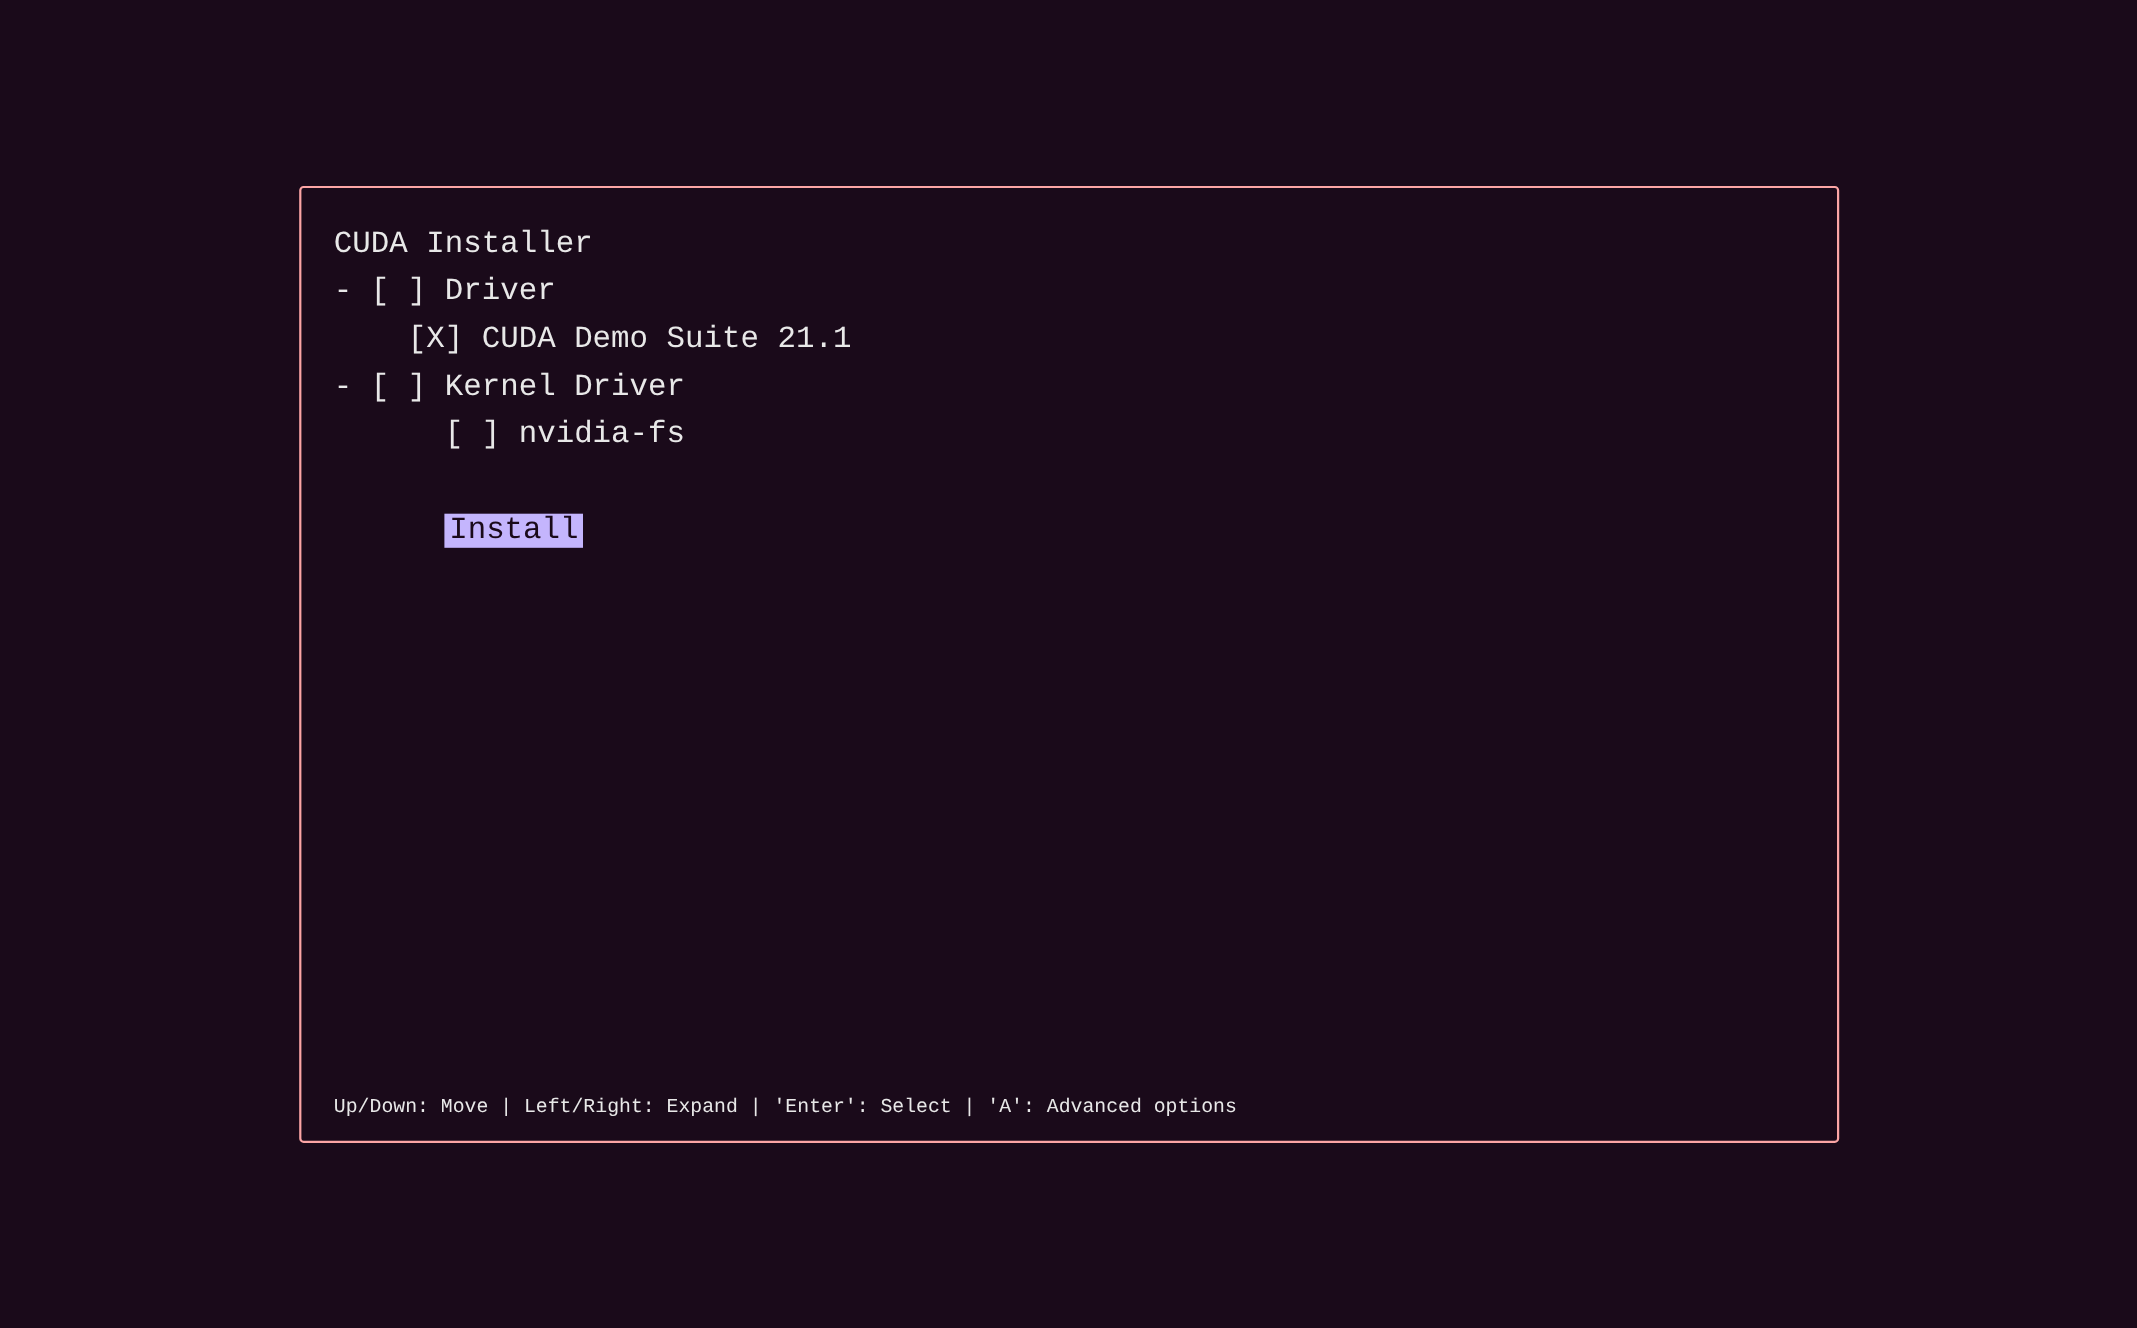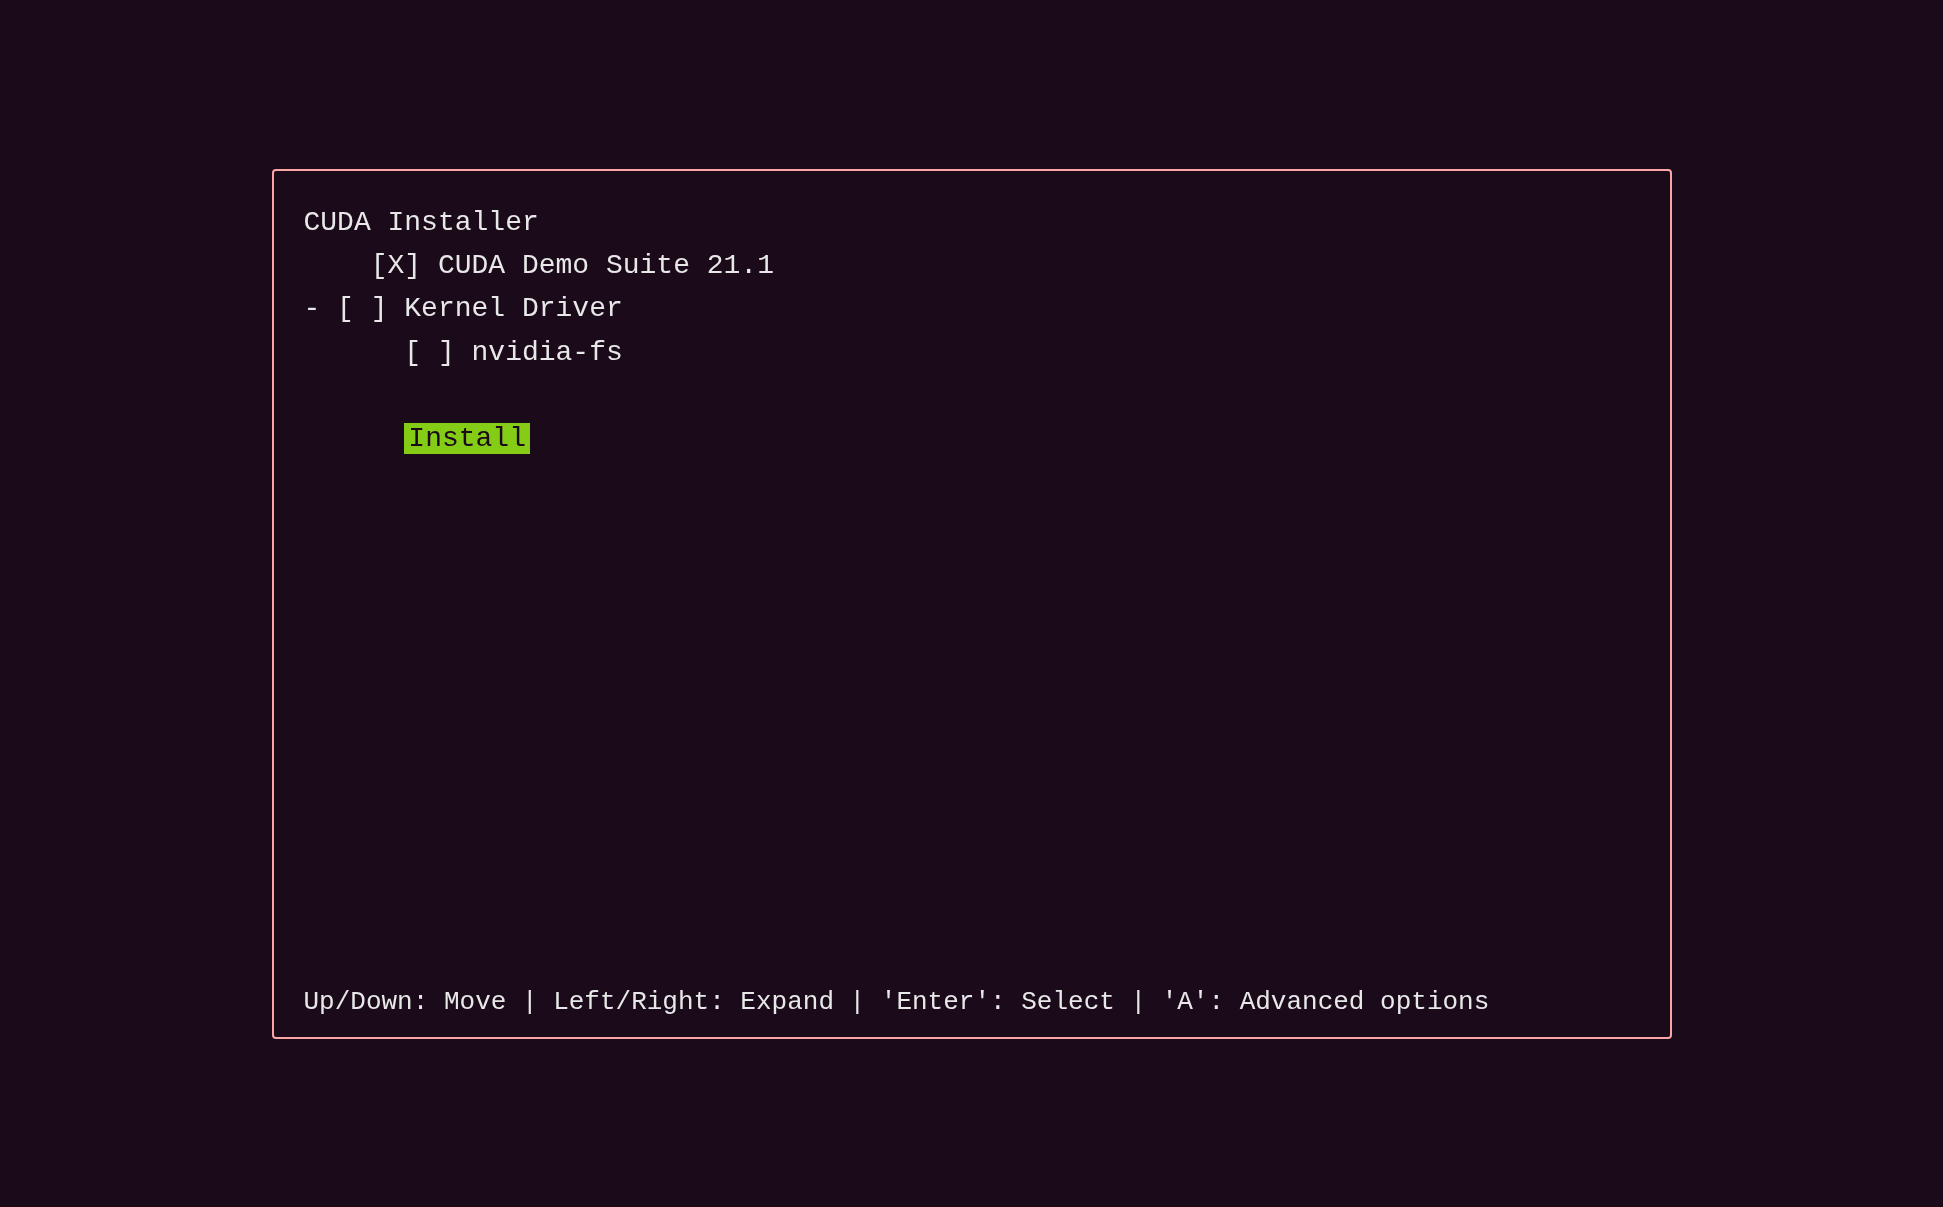--- a/index.html
+++ b/index.html
@@ -37,40 +37,41 @@
       line-height: 1.55;
       overflow: hidden;
     }
 
     .terminal-line {
       white-space: pre;
       font-family: 'Courier New', Courier, monospace;
     }
 
     .install-highlighted {
-      background: #84cc16;
+      background: #c4b5fd;
       color: #1a0a1a;
       padding: 0 4px;
     }
 
     .terminal-footer {
       padding: 20px 30px;
       color: #e8e8e8;
-      font-size: 26px;
+      font-size: 18px;
       font-family: 'Courier New', Courier, monospace;
       white-space: pre;
       border-top: none;
     }
   </style>
 </head>
 <body>
 
 <div class="terminal-window">
   <div class="terminal-main">
     <div class="terminal-line">CUDA Installer</div>
+    <div class="terminal-line">- [ ] Driver</div>
     <div class="terminal-line">    [X] CUDA Demo Suite 21.1</div>
     <div class="terminal-line">- [ ] Kernel Driver</div>
     <div class="terminal-line">      [ ] nvidia-fs</div>
     <div class="terminal-line">
       <span class="install-highlighted">Install</span>
     </div>
   </div>
   <div class="terminal-footer">Up/Down: Move | Left/Right: Expand | 'Enter': Select | 'A': Advanced options</div>
 </div>
 

